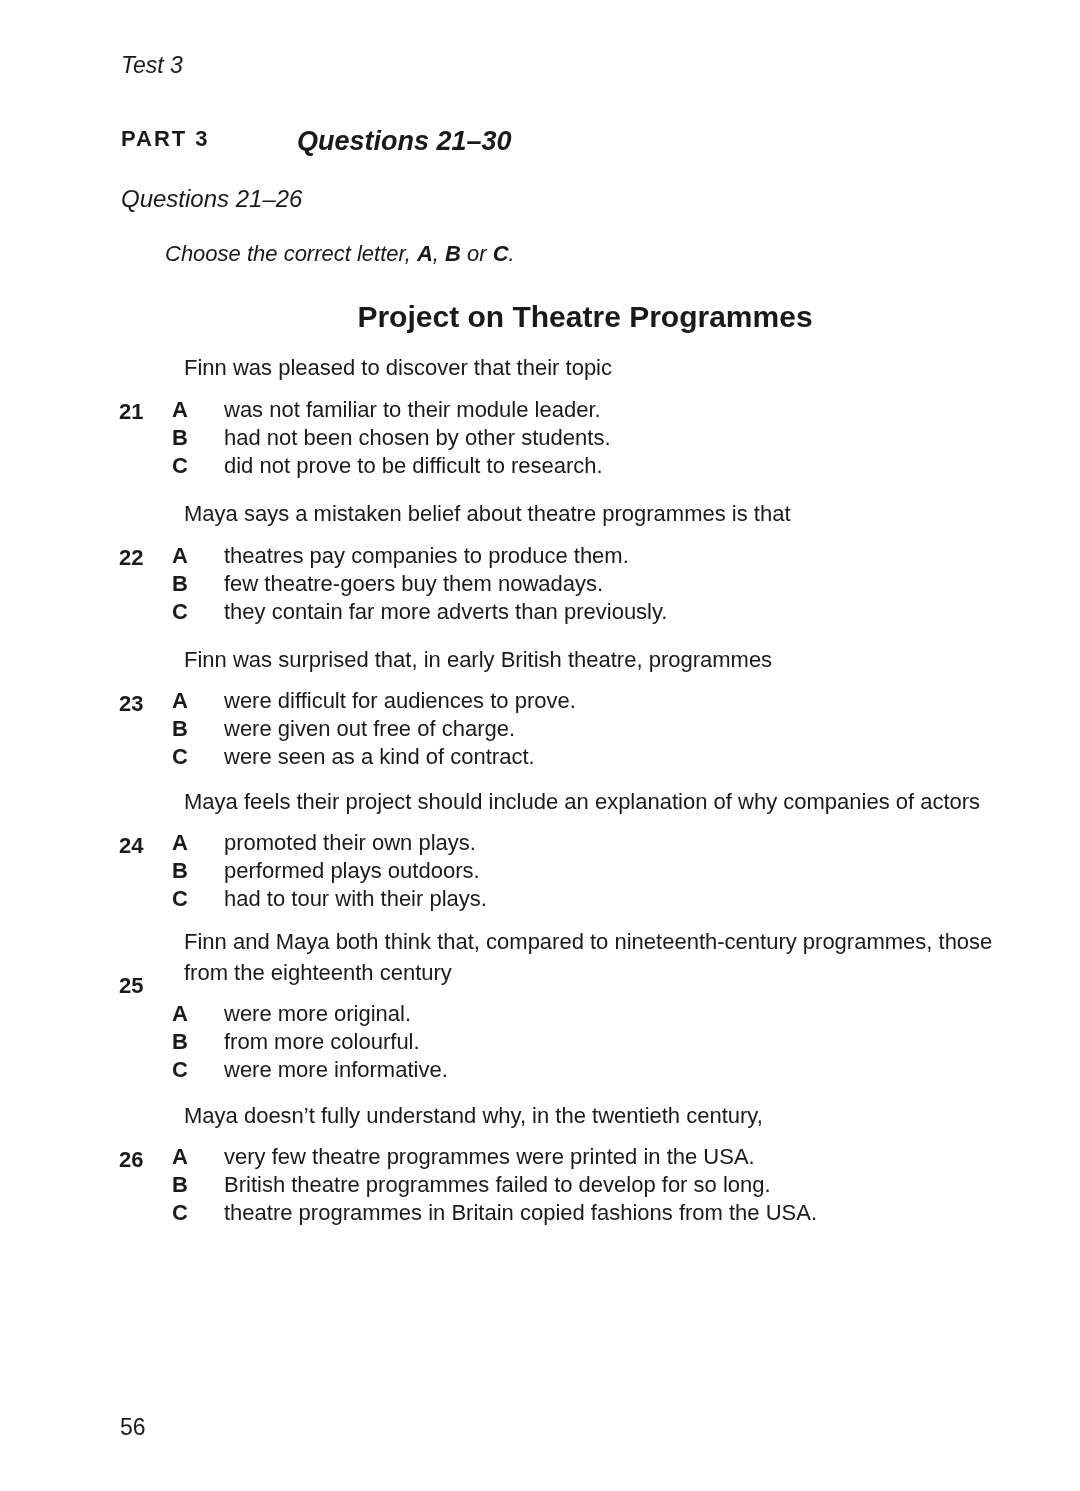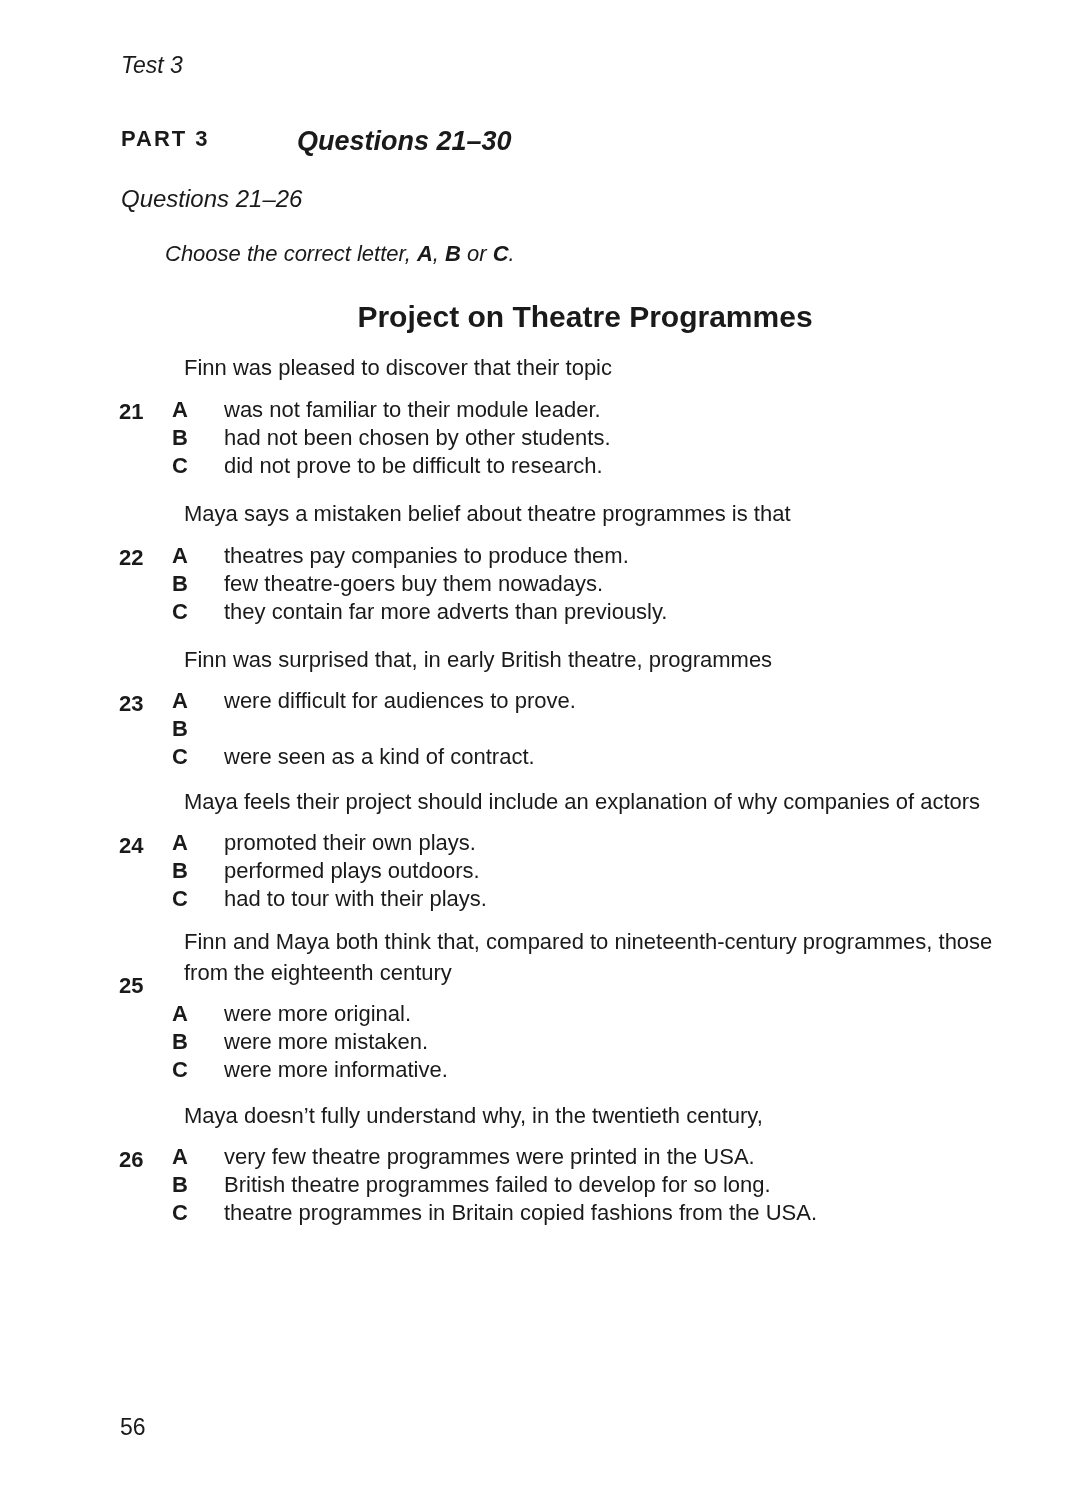--- a/index.html
+++ b/index.html
@@ -67,20 +67,21 @@
 
 <div class="abs q" style="top:644px;">
   <span class="qnum" style="top:3px;">23</span>
   <span class="qstem" style="top:0;">Finn was surprised that, in early British theatre, programmes</span>
   <div class="opt" style="top:44px;">
       <span class="opt-letter">A</span>
       <span class="opt-text">were difficult for audiences to prove.</span>
     </div>
   <div class="opt" style="top:72px;">
       <span class="opt-letter">B</span>
+      <span class="opt-text">were given out free of charge.</span>
     </div>
   <div class="opt" style="top:100px;">
       <span class="opt-letter">C</span>
       <span class="opt-text">were seen as a kind of contract.</span>
     </div>
 </div>
 
 <div class="abs q" style="top:786px;">
   <span class="qnum" style="top:3px;">24</span>
   <span class="qstem" style="top:0; width:900px;">Maya feels their project should include an explanation of why companies of actors</span>
@@ -100,21 +101,21 @@
 
 <div class="abs q" style="top:926px;">
   <span class="qnum" style="top:3px;">25</span>
   <span class="qstem" style="top:0; width:830px;">Finn and Maya both think that, compared to nineteenth-century programmes, those from the eighteenth century</span>
   <div class="opt" style="top:75px;">
       <span class="opt-letter">A</span>
       <span class="opt-text">were more original.</span>
     </div>
   <div class="opt" style="top:103px;">
       <span class="opt-letter">B</span>
-      <span class="opt-text">were more mistaken.</span>
+      <span class="opt-text">from more colourful.</span>
     </div>
   <div class="opt" style="top:131px;">
       <span class="opt-letter">C</span>
       <span class="opt-text">were more informative.</span>
     </div>
 </div>
 
 <div class="abs q" style="top:1100px;">
   <span class="qnum" style="top:3px;">26</span>
   <span class="qstem" style="top:0;">Maya doesn’t fully understand why, in the twentieth century,</span>

